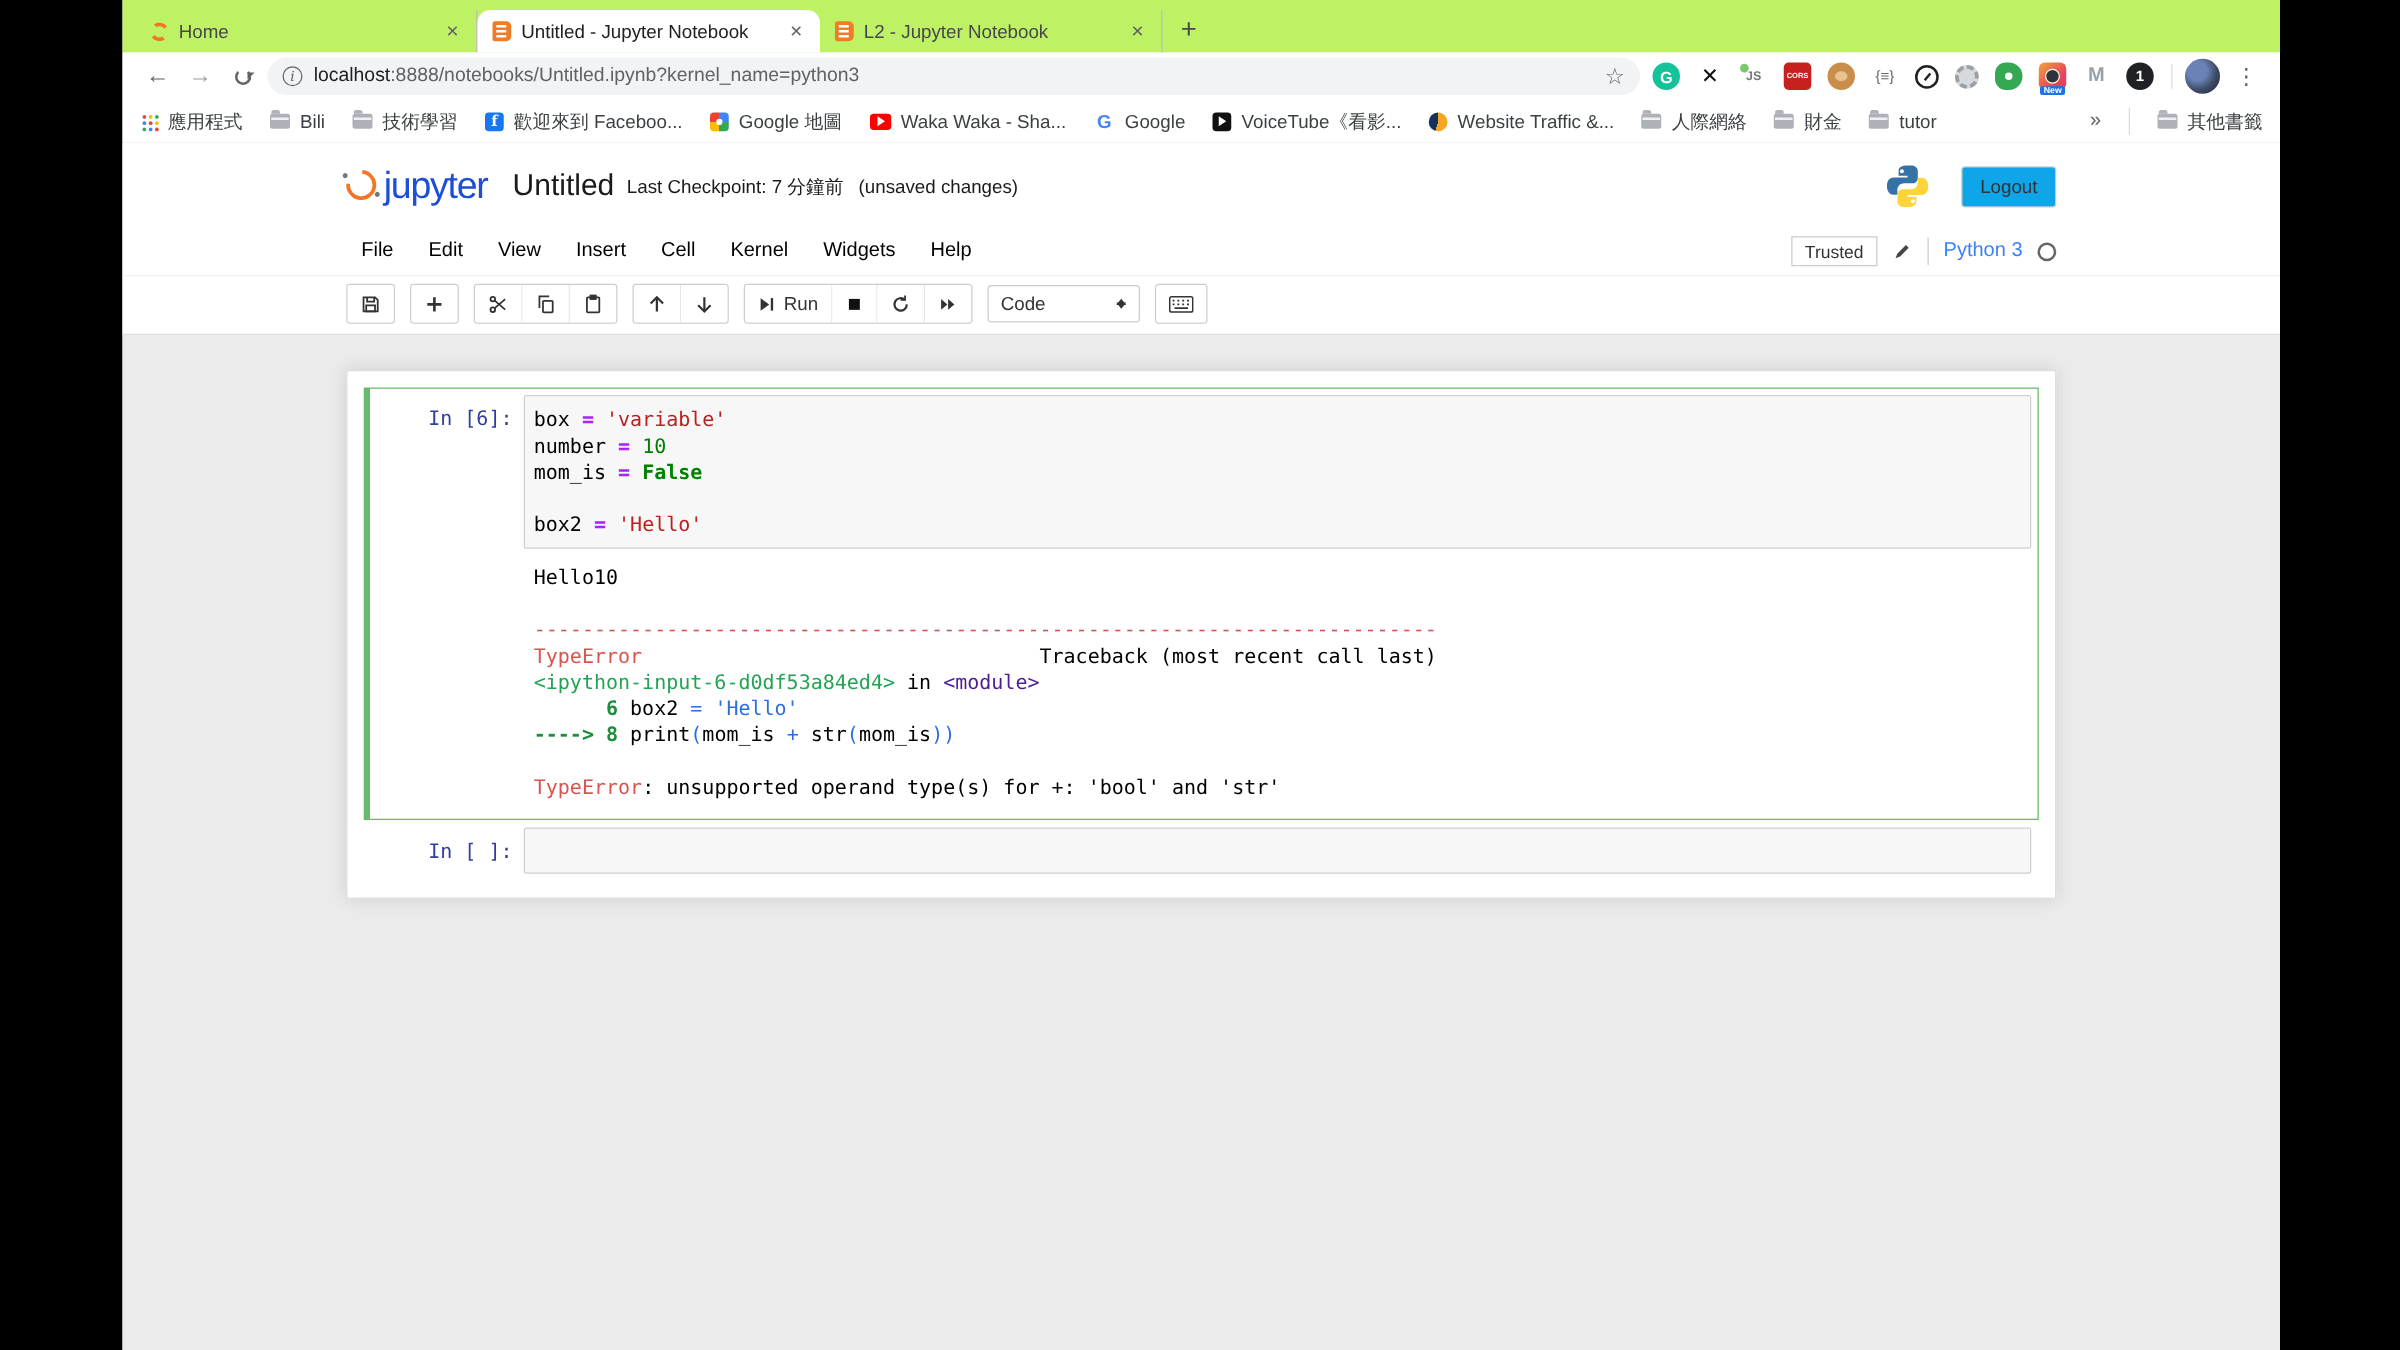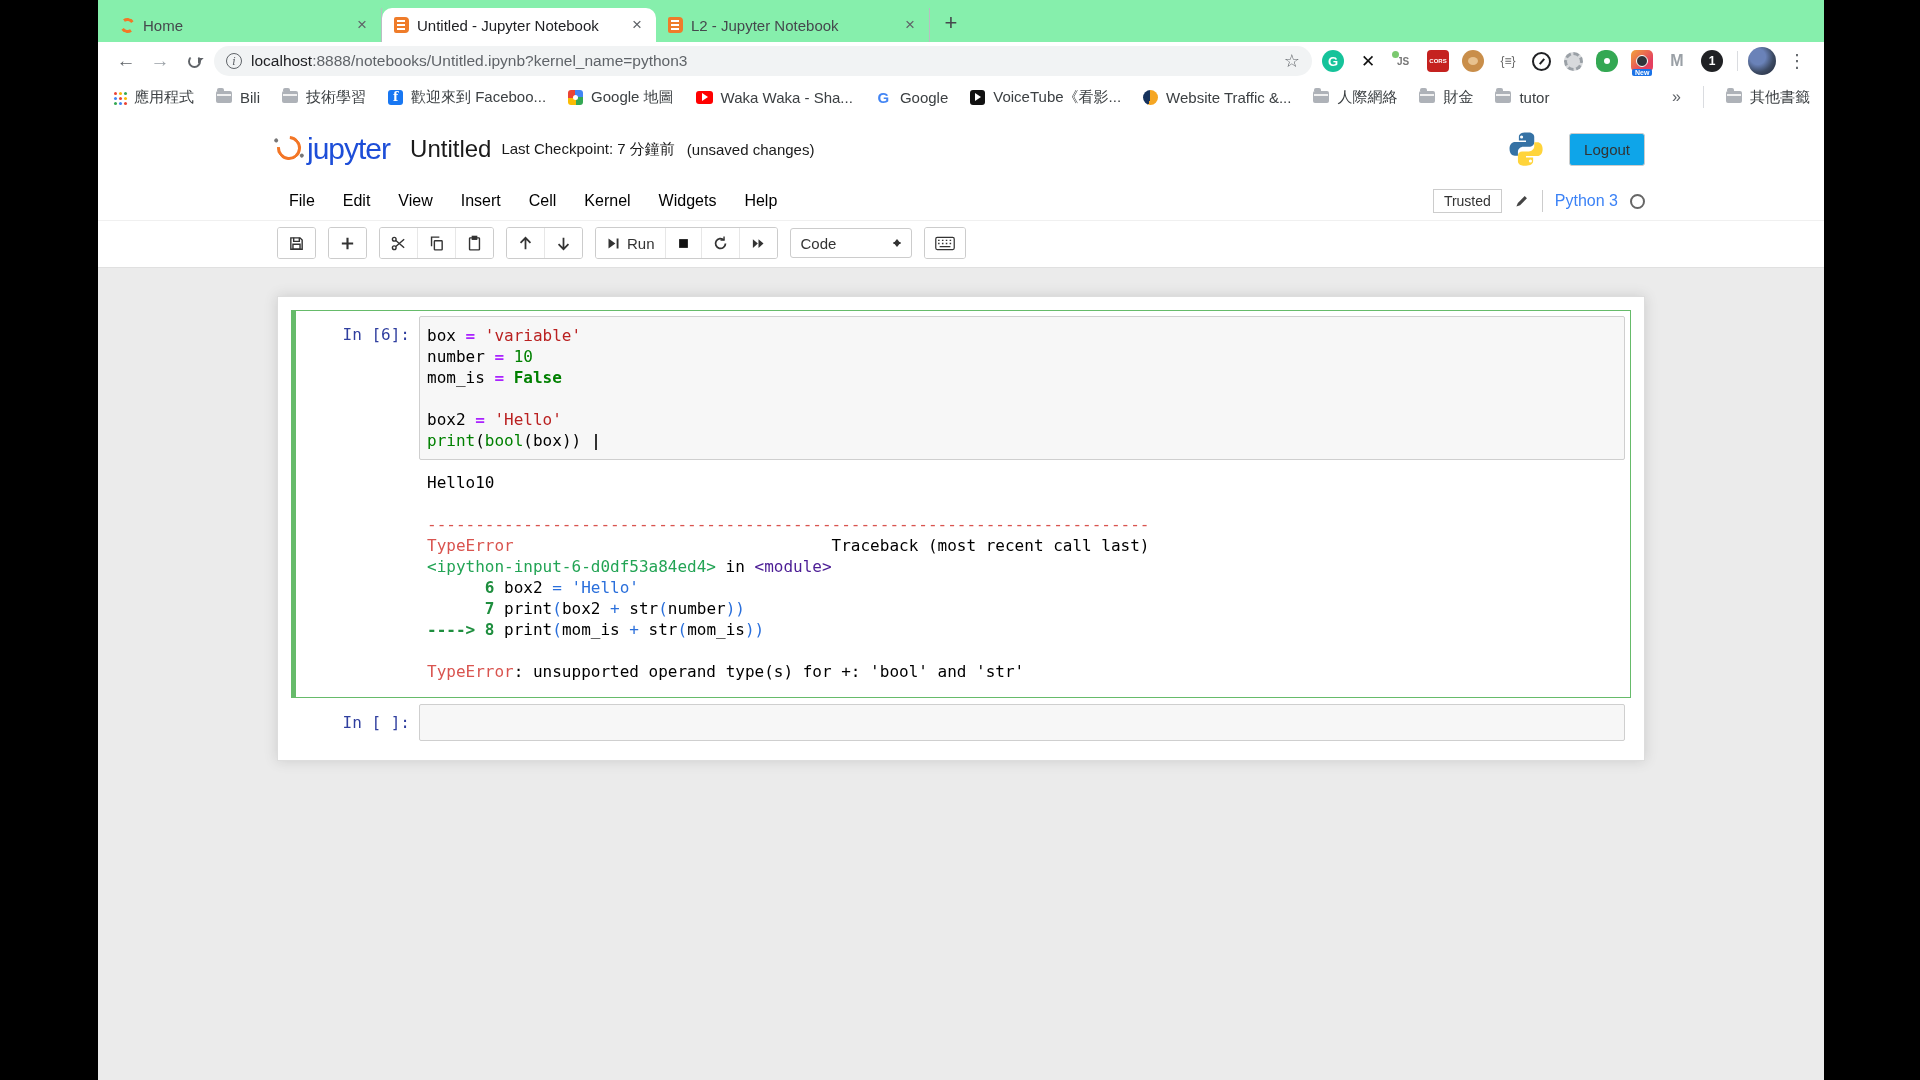--- a/index.html
+++ b/index.html
@@ -3,21 +3,21 @@
 <meta charset="utf-8">
 <style>
   * { margin:0; padding:0; box-sizing:border-box; }
   html,body { width:1920px; height:1080px; background:#000; overflow:hidden;
               font-family:"Liberation Sans","DejaVu Sans",sans-serif; }
   .screen { position:relative; width:1920px; height:1080px; background:#000; }
   .browser { position:absolute; left:98px; top:0; width:1726px; height:1080px;
              background:#ebebeb; display:flex; flex-direction:column; }
 
   
-  .tabstrip { height:42px; background:#86efac; display:flex; align-items:flex-end; padding-left:10px; flex-shrink:0; }
+  .tabstrip { height:42px; background:#bef264; display:flex; align-items:flex-end; padding-left:10px; flex-shrink:0; }
   .tab { height:34px; display:flex; align-items:center; gap:8px; padding:0 10px 0 12px;
          width:274px; color:#45484d; font-size:15px; position:relative; }
   .tab.inactive { border-right:1px solid #b9bdc2; }
   .tab.active { background:#fff; border-radius:10px 10px 0 0; color:#202124; border:none; z-index:2; }
   .tab-title { flex:1; white-space:nowrap; overflow:hidden; text-overflow:ellipsis; }
   .tab-close { font-size:17px; color:#5f6368; width:18px; text-align:center; border-radius:50%; line-height:18px; }
   .fav-spinner { width:15px; height:15px; border-radius:50%; border:3px solid #f37626;
                  border-left-color:transparent; border-right-color:transparent; flex-shrink:0; transform:rotate(10deg); }
   .fav-book { width:15px; height:16px; background:#ef7c2a; border-radius:2px 4px 4px 2px; position:relative; flex-shrink:0; }
   .fav-book::before { content:""; position:absolute; left:3px; top:3px; width:8px; height:2px; background:#fff;
@@ -422,32 +422,30 @@
               <div class="prompt">In [6]:</div>
             </div>
         <div class="main-col">
           <div class="input-box">
             <div class="code">
                   <div class="line"><span class="sg-t">box </span><span class="sg-op">= </span><span class="sg-str">'variable'</span></div>
                   <div class="line"><span class="sg-t">number </span><span class="sg-op">= </span><span class="sg-num">10</span></div>
                   <div class="line"><span class="sg-t">mom_is </span><span class="sg-op">= </span><span class="sg-kw">False</span></div>
                   <div class="line">&nbsp;</div>
                   <div class="line"><span class="sg-t">box2 </span><span class="sg-op">= </span><span class="sg-str">'Hello'</span></div>
-                  <div class="line"><span class="sg-bi">print</span><span class="sg-t">(</span><span class="sg-bi">bool</span><span class="sg-t">(box))</span><span class="ibeam"></span></div>
                 </div>
           </div>
           <div class="out-stream outtext">
             <div class="line">Hello10</div>
           </div>
           <div class="out-error outtext">
                 <div class="line"><span class="sg-red">---------------------------------------------------------------------------</span></div>
                 <div class="line"><span class="sg-red">TypeError</span><span class="sg-t">                                 Traceback (most recent call last)</span></div>
                 <div class="line"><span class="sg-green">&lt;ipython-input-6-d0df53a84ed4&gt;</span><span class="sg-t"> in </span><span class="sg-cyan">&lt;module&gt;</span></div>
                 <div class="line"><span class="sg-t">      </span><span class="sg-lineno">6 </span><span class="sg-t">box2 </span><span class="sg-blue">= </span><span class="sg-blue">'Hello'</span></div>
-                <div class="line"><span class="sg-t">      </span><span class="sg-lineno">7 </span><span class="sg-t">print</span><span class="sg-blue">(</span><span class="sg-t">box2 </span><span class="sg-blue">+ </span><span class="sg-t">str</span><span class="sg-blue">(</span><span class="sg-t">number</span><span class="sg-blue">))</span></div>
                 <div class="line"><span class="sg-arrow">----&gt; 8 </span><span class="sg-t">print</span><span class="sg-blue">(</span><span class="sg-t">mom_is </span><span class="sg-blue">+ </span><span class="sg-t">str</span><span class="sg-blue">(</span><span class="sg-t">mom_is</span><span class="sg-blue">))</span></div>
                 <div class="line">&nbsp;</div>
                 <div class="line"><span class="sg-red">TypeError</span><span class="sg-t">: unsupported operand type(s) for +: 'bool' and 'str'</span></div>
               </div>
         </div>
       </div>
       <div class="cell">
         <div class="prompt-col">
               <div class="prompt">In [ ]:</div>
             </div>

